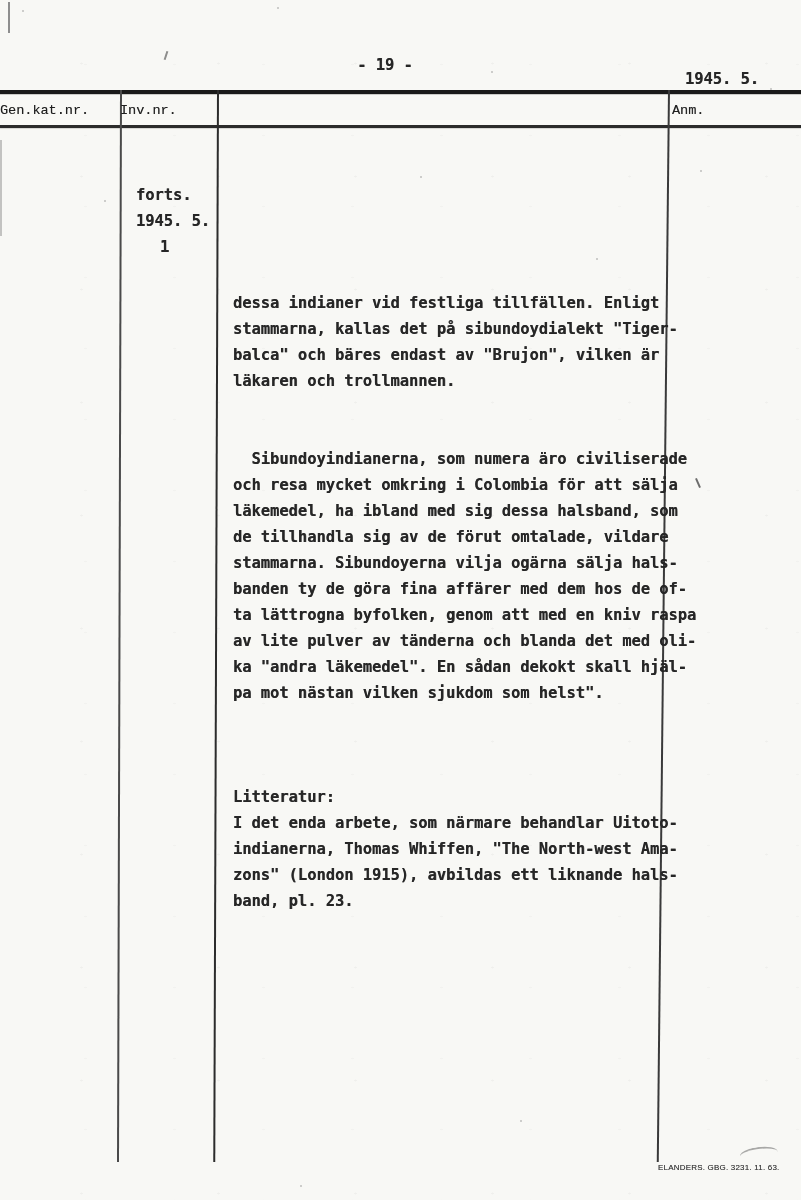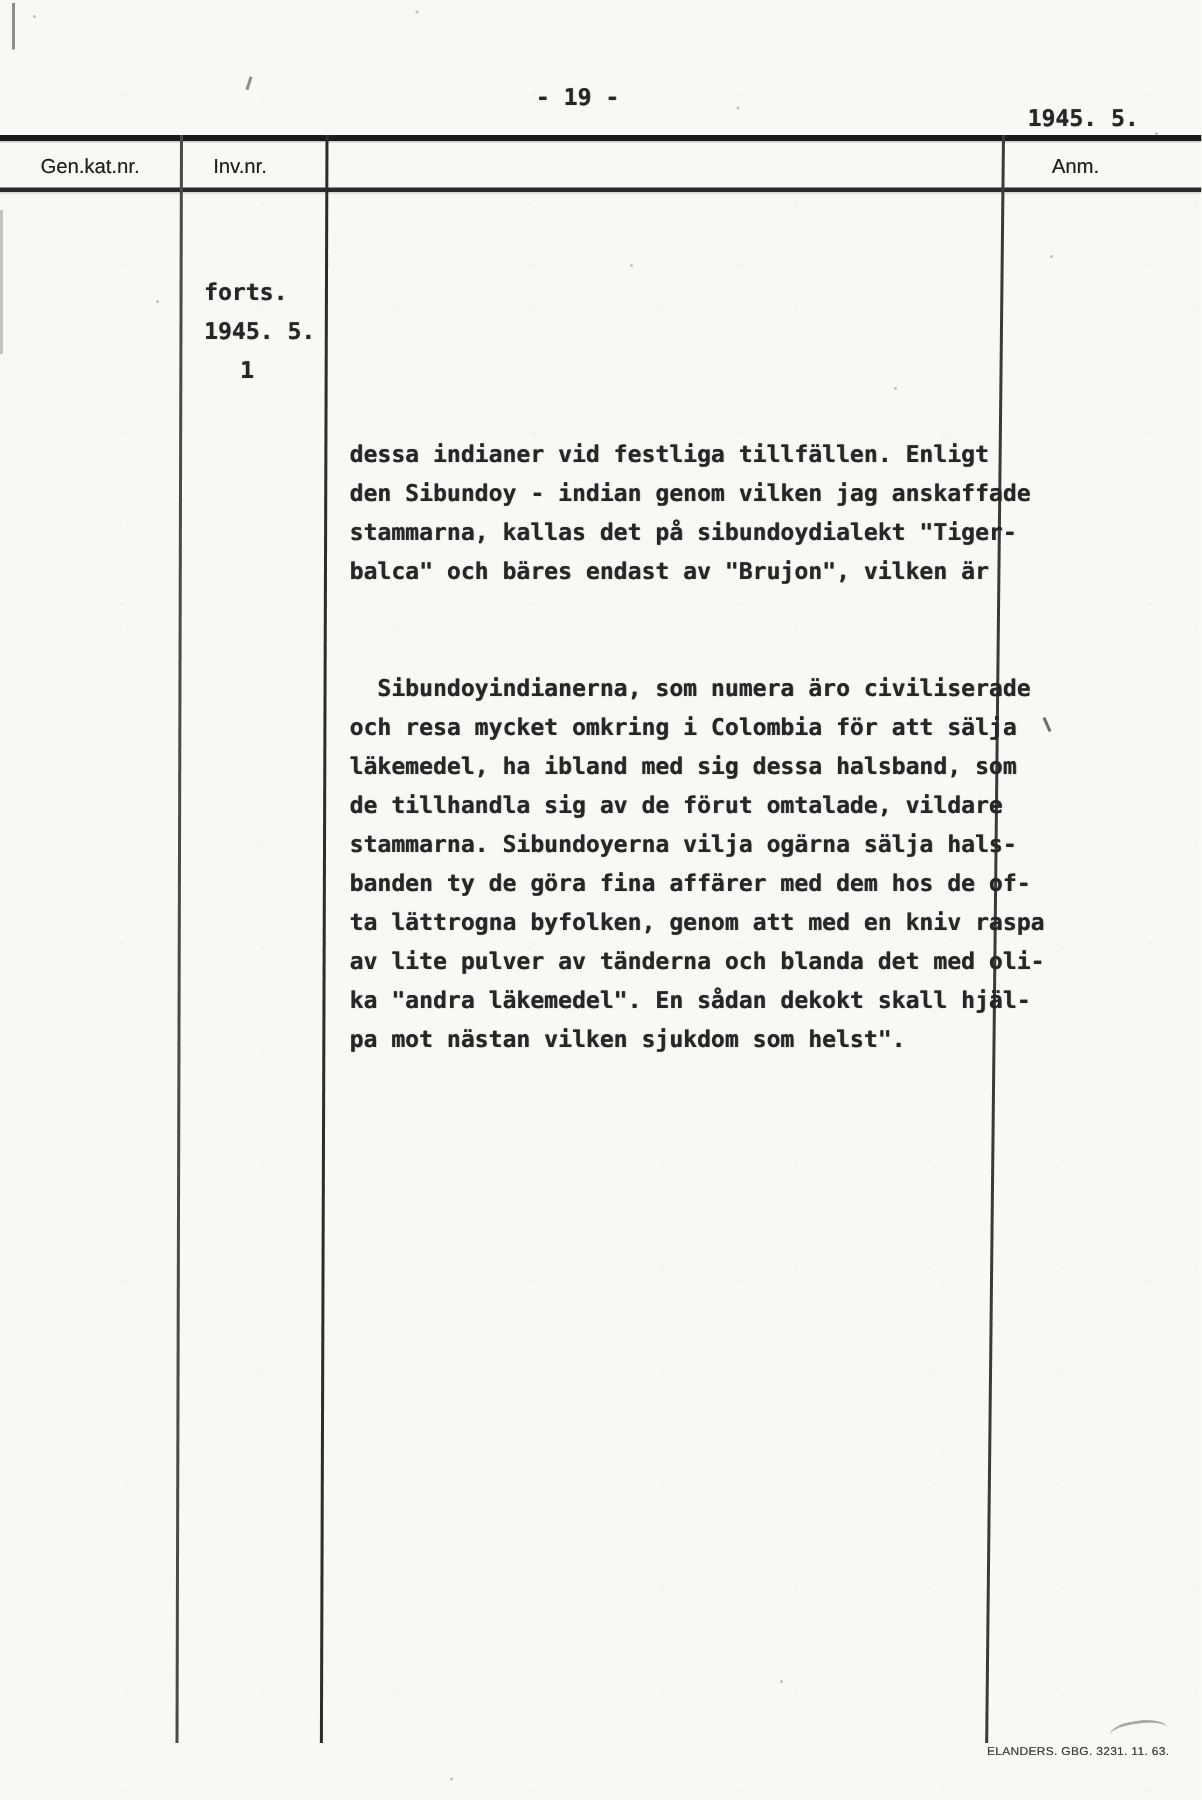--- a/index.html
+++ b/index.html
@@ -31,22 +31,22 @@
   
   .rule-top{top:90px;left:0;width:801px;height:4px;background:#1a1a1a;box-shadow:0 1px 0 rgba(0,0,0,0.18);}
   .rule-header-bottom{top:125px;left:0;width:801px;height:3px;background:#2b2b2b;box-shadow:0 1px 1px rgba(0,0,0,0.15);}
   .vline{top:90px;height:1072px;width:2px;transform-origin:top center;}
   .vline-1{left:120px;background:#4a4a4a;transform:rotate(0.16deg);}
   .vline-2{left:217px;background:#2c2c2c;transform:rotate(0.2deg);}
   .vline-3{left:668px;background:#3a3a3a;transform:rotate(0.6deg);}
   
   .header-label{
     top:101px;height:20px;line-height:20px;
-    font-family:Liberation Sans, sans-serif;
-    font-size:13.5px;color:#1f1f1f;text-align:center;
+    font-family:Liberation Mono, monospace;
+    font-size:13.5px;color:#1f1f1f;text-align:left;
     text-shadow:0.2px 0.2px 0.4px rgba(30,30,30,0.5);
   }
   .hl-genkat{left:0;width:120px;}
   .hl-inv{left:120px;width:80px;}
   .hl-anm{left:672px;width:90px;}
   
   .forts{top:182px;left:136px;}
   .entry-date{top:208px;left:136px;}
   .entry-invnr{top:234px;left:160px;}
   
@@ -86,22 +86,23 @@
 
   <div class="abs header-label hl-genkat">Gen.kat.nr.</div>
   <div class="abs header-label hl-inv">Inv.nr.</div>
   <div class="abs header-label hl-anm">Anm.</div>
 
   <div class="abs tw forts">forts.</div>
   <div class="abs tw entry-date">1945. 5.</div>
   <div class="abs tw entry-invnr">1</div>
 
   <div class="abs tw body-block">
-    <div><div class="tline">dessa indianer vid festliga tillfällen. Enligt</div><div class="tline">den Sibundoy - indian genom vilken jag anskaffade</div><div class="tline">stammarna, kallas det på sibundoydialekt "Tiger-</div><div class="tline">balca" och bäres endast av "Brujon", vilken är</div></div>
+    <div><div class="tline">dessa indianer vid festliga tillfällen. Enligt</div><div class="tline">stammarna, kallas det på sibundoydialekt "Tiger-</div><div class="tline">balca" och bäres endast av "Brujon", vilken är</div><div class="tline">läkaren och trollmannen.</div></div>
     <div><div class="tline">  Sibundoyindianerna, som numera äro civiliserade</div><div class="tline">och resa mycket omkring i Colombia för att sälja</div><div class="tline">läkemedel, ha ibland med sig dessa halsband, som</div><div class="tline">de tillhandla sig av de förut omtalade, vildare</div><div class="tline">stammarna. Sibundoyerna vilja ogärna sälja hals-</div><div class="tline">banden ty de göra fina affärer med dem hos de of-</div><div class="tline">ta lättrogna byfolken, genom att med en kniv raspa</div><div class="tline">av lite pulver av tänderna och blanda det med oli-</div><div class="tline">ka "andra läkemedel". En sådan dekokt skall hjäl-</div><div class="tline">pa mot nästan vilken sjukdom som helst".</div></div>
+    <div class="lit-gap"><div class="tline">Litteratur:</div><div class="tline">I det enda arbete, som närmare behandlar Uitoto-</div><div class="tline">indianerna, Thomas Whiffen, "The North-west Ama-</div><div class="tline">zons" (London 1915), avbildas ett liknande hals-</div><div class="tline">band, pl. 23.</div></div>
   </div>
 
   <div class="abs imprint">ELANDERS. GBG. 3231. 11. 63.</div>
 
   <div class="artifact a-topleft-dash"></div>
   <div class="artifact a-tick-top"></div>
   <div class="artifact a-backslash"></div>
   <div class="artifact a-left-edge"></div>
   <div class="artifact a-curve"></div>
   <div class="speck" style="left:22px;top:10px;"></div>

